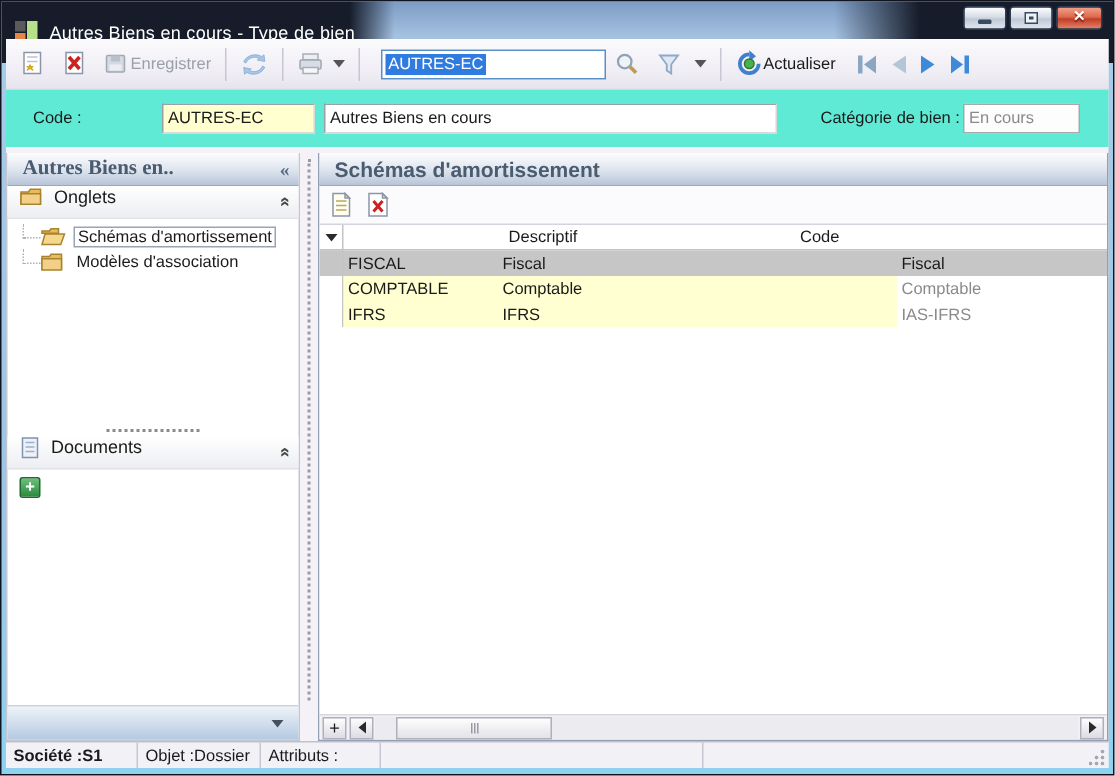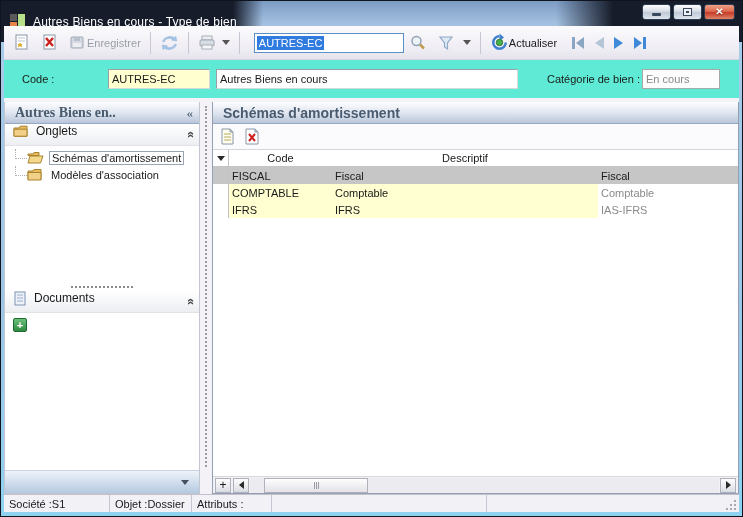--- a/index.html
+++ b/index.html
@@ -114,21 +114,21 @@
   .hs-thumb { position:absolute; left:14px; top:0; width:104px; height:15px; border:1px solid #b0b0ba; background:linear-gradient(180deg,#fefefe,#e2e2e8); display:flex; align-items:center; justify-content:center; gap:1px; }
   .hs-thumb i { width:1px; height:7px; background:#9a9aa4; display:block; }
   .hs-arrow-l { width:0;height:0;border-top:4px solid transparent;border-bottom:4px solid transparent;border-right:5px solid #2a2a2a; }
   .hs-arrow-r { width:0;height:0;border-top:4px solid transparent;border-bottom:4px solid transparent;border-left:5px solid #2a2a2a; }
   .hs-right { margin-left:auto; margin-right:2px; }
   .hs-plus { font-size:12px; color:#1a1a1a; line-height:10px; }
 
   
   .statusbar { height:18px; background:#f2f1f6; border-top:1px solid #c2c0cc; display:flex; align-items:center; flex:0 0 auto; font-size:11px; }
   .sb-cell { height:100%; display:flex; align-items:center; padding:0 5px; border-right:1px solid #c8c6d2; }
-  .sb-1{width:106px;} .sb-2{width:82px;} .sb-3{width:80px;} .sb-4{width:215px;}
+  .sb-1{width:88px;font-weight:bold;} .sb-2{width:82px;} .sb-3{width:80px;} .sb-4{width:215px;}
   .sb-fill { flex:1; border-right:none; }
   .grip { width:11px; height:11px; margin:4px 2px 0 0;
     background:
       radial-gradient(circle at 9px 9px, #a8a6b2 1.2px, transparent 1.4px),
       radial-gradient(circle at 5px 9px, #a8a6b2 1.2px, transparent 1.4px),
       radial-gradient(circle at 9px 5px, #a8a6b2 1.2px, transparent 1.4px),
       radial-gradient(circle at 1px 9px, #a8a6b2 1.2px, transparent 1.4px),
       radial-gradient(circle at 5px 5px, #a8a6b2 1.2px, transparent 1.4px),
       radial-gradient(circle at 9px 1px, #a8a6b2 1.2px, transparent 1.4px); }
   svg { display:block; }
@@ -336,22 +336,22 @@
             <path d="M11 1 l3 3 h-3 z" fill="#e0e4ea" stroke="#8a96a8"></path>
             <path d="M5 6 L11 13 M11 6 L5 13" stroke="#cc2222" stroke-width="2"></path>
           </svg>
         </div>
 
         <div class="grid">
           <div class="g-row g-head">
             <div class="g-gutter">
                 <i class="gutter-dd"></i>
               </div>
+            <div class="g-cell c-desc">Descriptif</div>
             <div class="g-cell c-code">Code</div>
-            <div class="g-cell c-desc">Descriptif</div>
             <div class="c-fill"></div>
           </div>
           <div class="g-row row-selected">
             <div class="g-gutter" style="background:#c6c6c6;"></div>
             <div class="g-cell c-code">FISCAL</div>
             <div class="g-cell c-desc">Fiscal</div>
             <div class="g-cell c-nat">Fiscal</div>
             <div class="c-fill"></div>
           </div>
           <div class="g-row row-edit">

